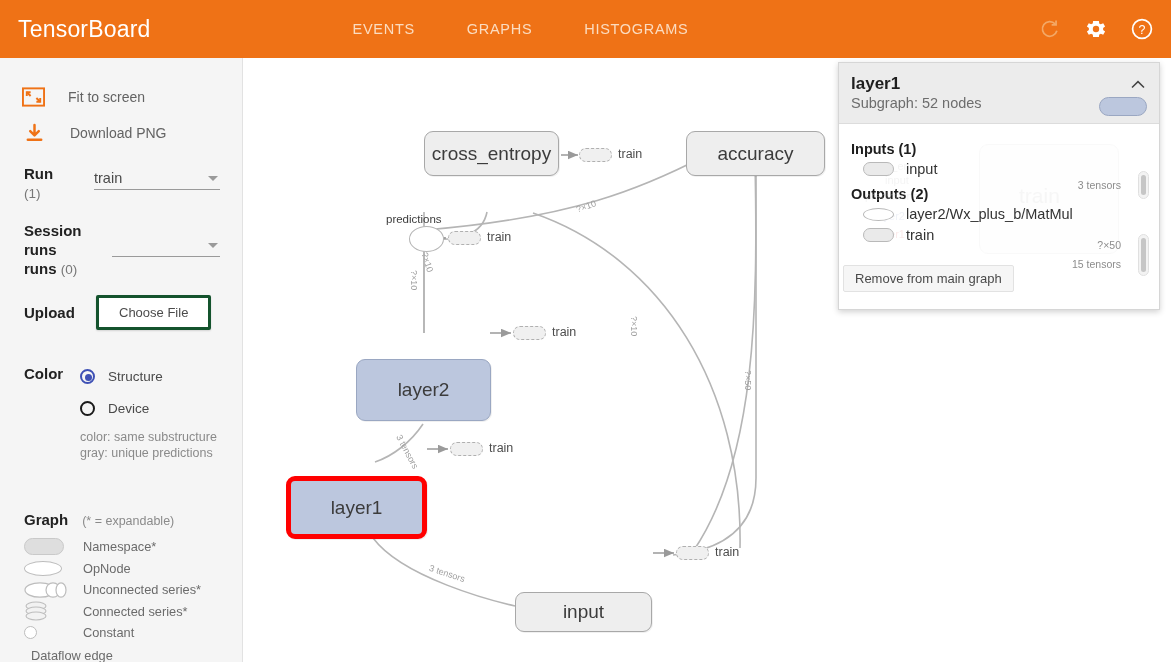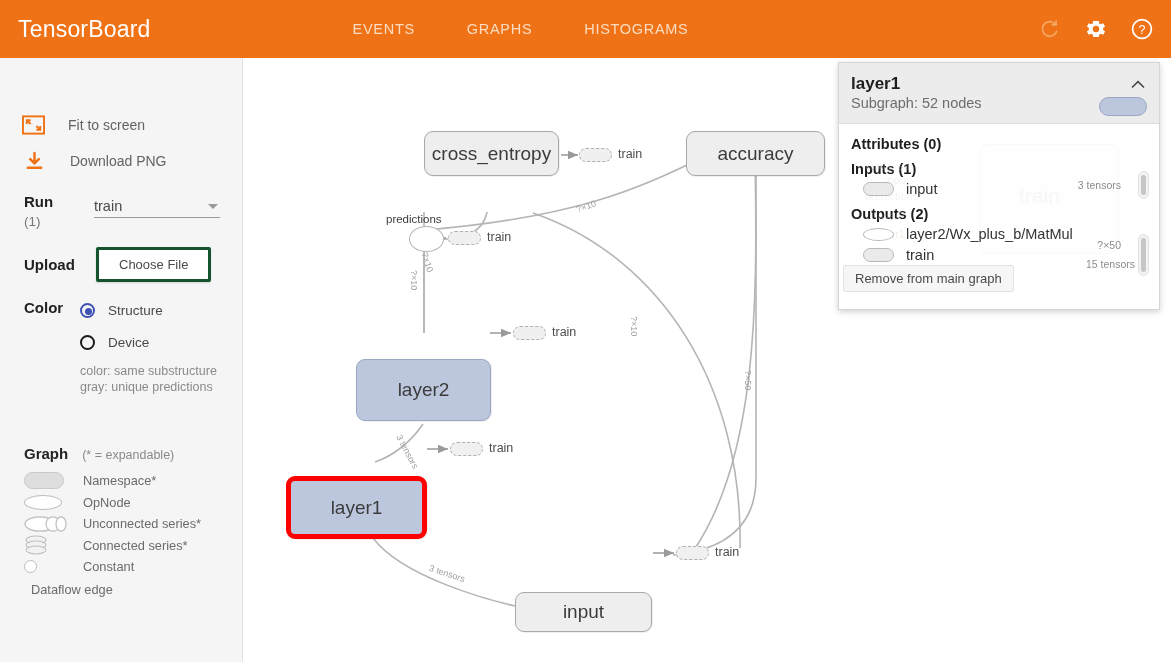--- a/index.html
+++ b/index.html
@@ -224,21 +224,21 @@
         <svg width="24" height="24" viewBox="0 0 24 24">
           <circle cx="12" cy="12" r="9.4" fill="none" stroke="#ffffff" stroke-width="1.7"></circle>
           <text x="12" y="16.6" font-size="12.5" fill="#ffffff" text-anchor="middle" font-family="Liberation Sans, sans-serif">?</text>
         </svg>
       </div>
     </div>
   </div>
 
   <div class="sidebar">
 
-    <div class="sb-row" style="margin-top:52px;padding-left:22px;">
+    <div class="sb-row" style="margin-top:24px;padding-left:22px;">
       <div class="sb-icon">
         <svg width="23" height="20" viewBox="0 0 24 20">
           <rect x="1" y="1" width="22" height="18" fill="none" stroke="#ef7216" stroke-width="2"></rect>
           <path d="M5 9V5h4M19 11v4h-4" fill="none" stroke="#ef7216" stroke-width="2"></path>
           <path d="M5 5l4 4M19 15l-4-4" stroke="#ef7216" stroke-width="2"></path>
         </svg>
       </div>
       <span class="sb-label">Fit to screen</span>
     </div>
 
@@ -256,27 +256,37 @@
       <div class="ctl-name">
         <span>Run</span><br>
         <span class="count">(1)</span>
       </div>
       <div class="select">
         <span class="val">train</span>
         <span class="caret"></span>
       </div>
     </div>
 
+    <div class="ctl" style="margin-top:18px;">
+      <div class="ctl-name">
+        <span>Session runs</span><br>
+        <span>runs </span><span class="count">(0)</span>
+      </div>
+      <div class="select empty" style="margin-top:10px;">
+        <span class="val"></span>
+        <span class="caret"></span>
+      </div>
+    </div>
 
     <div class="ctl" style="margin-top:16px; align-items:center;">
       <div class="ctl-name" style="width:62px;">Upload</div>
       <div class="choose-file">Choose File</div>
     </div>
 
-    <div class="ctl" style="margin-top:16px;">
+    <div class="ctl" style="margin-top:34px;">
       <div class="ctl-name" style="width:56px;">Color</div>
       <div>
         <div class="radio-row">
           <div class="radio on"></div>
           <span class="radio-label">Structure</span>
         </div>
         <div class="radio-row" style="margin-top:8px;">
           <div class="radio"></div>
           <span class="radio-label">Device</span>
         </div>
@@ -443,21 +453,20 @@
       <div class="ghost">
         <div class="ghost-box"></div>
         <div class="ghost-train">train</div>
         <div class="ghost-t" style="left:14px; top:28px;">cross_en</div>
         <div class="ghost-t" style="left:34px; top:42px;">input</div>
         <div class="ghost-t" style="left:14px; top:58px;">predictions</div>
         <div class="ghost-t blue" style="left:24px; top:78px;">layer2</div>
         <div class="ghost-t red" style="left:24px; top:96px;">layer1</div>
       </div>
 
-      <div class="ip-sec">Attributes (0)</div>
 
       <div class="ip-sec" style="margin-top:9px;">Inputs (1)</div>
       <div class="ip-item">
         <div class="ip-ns-chip"></div>
         <span class="ip-itext">input</span>
       </div>
       <div class="ip-meta" style="right:38px; top:55px; width:70px;">3 tensors</div>
       <div class="ip-bar" style="right:10px; top:47px; height:28px;">
         <i style="top:3px; bottom:3px;"></i>
       </div>
@@ -465,21 +474,21 @@
       <div class="ip-sec" style="margin-top:9px;">Outputs (2)</div>
       <div class="ip-item">
         <div class="ip-op-chip"></div>
         <span class="ip-itext">layer2/Wx_plus_b/MatMul</span>
       </div>
       <div class="ip-item" style="margin-top:5px;">
         <div class="ip-ns-chip"></div>
         <span class="ip-itext">train</span>
       </div>
       <div class="ip-meta" style="right:38px; top:115px; width:60px;">?×50</div>
-      <div class="ip-meta" style="right:24px; top:134px; width:70px;">15 tensors</div>
+      <div class="ip-meta" style="right:38px; top:134px; width:70px;">15 tensors</div>
       <div class="ip-bar" style="right:10px; top:110px; height:42px;">
         <i style="top:3px; bottom:3px;"></i>
       </div>
     </div>
 
     <div class="ip-remove">Remove from main graph</div>
   </div>
 
 </div>
 

